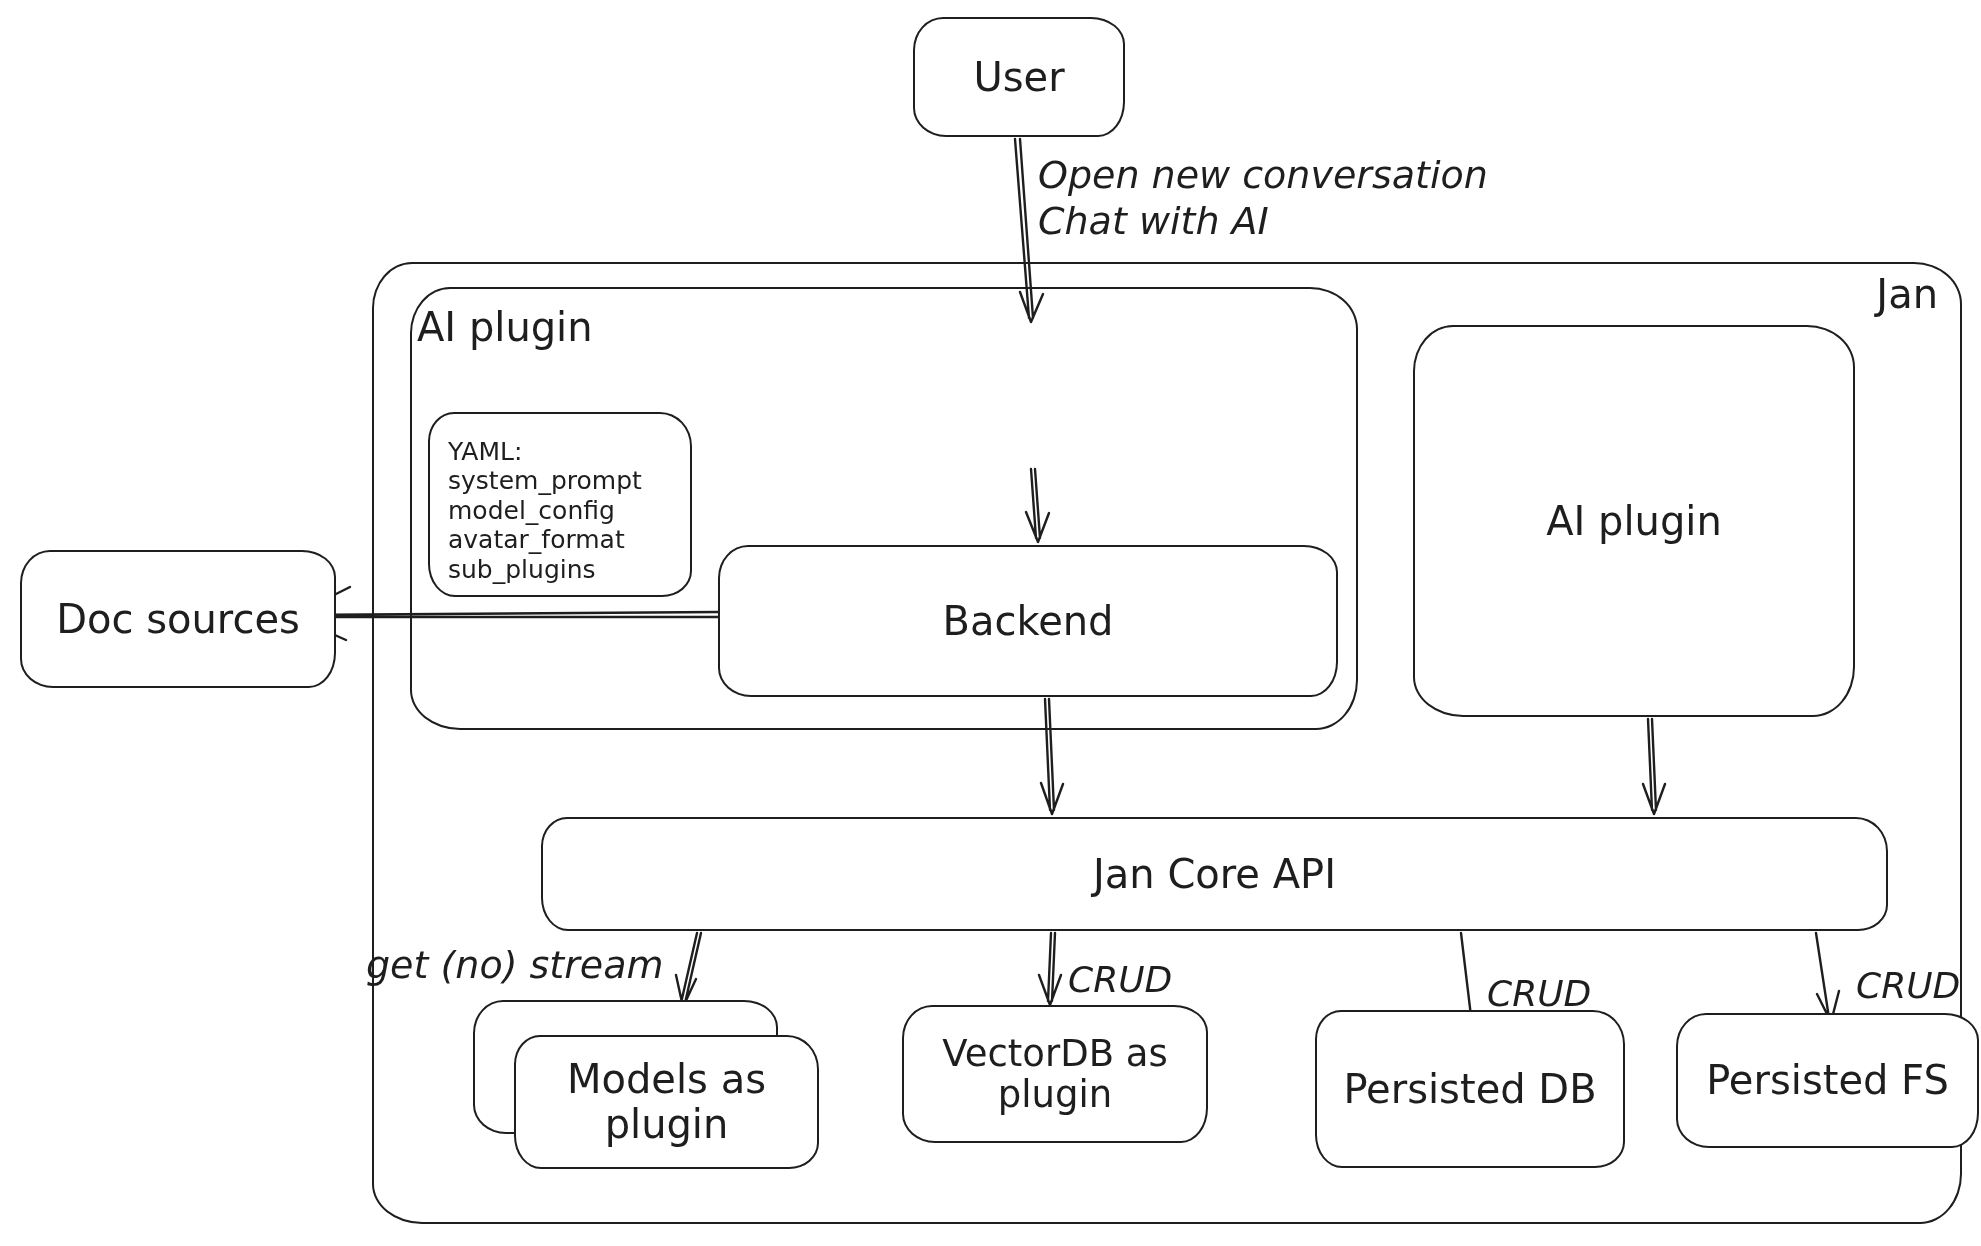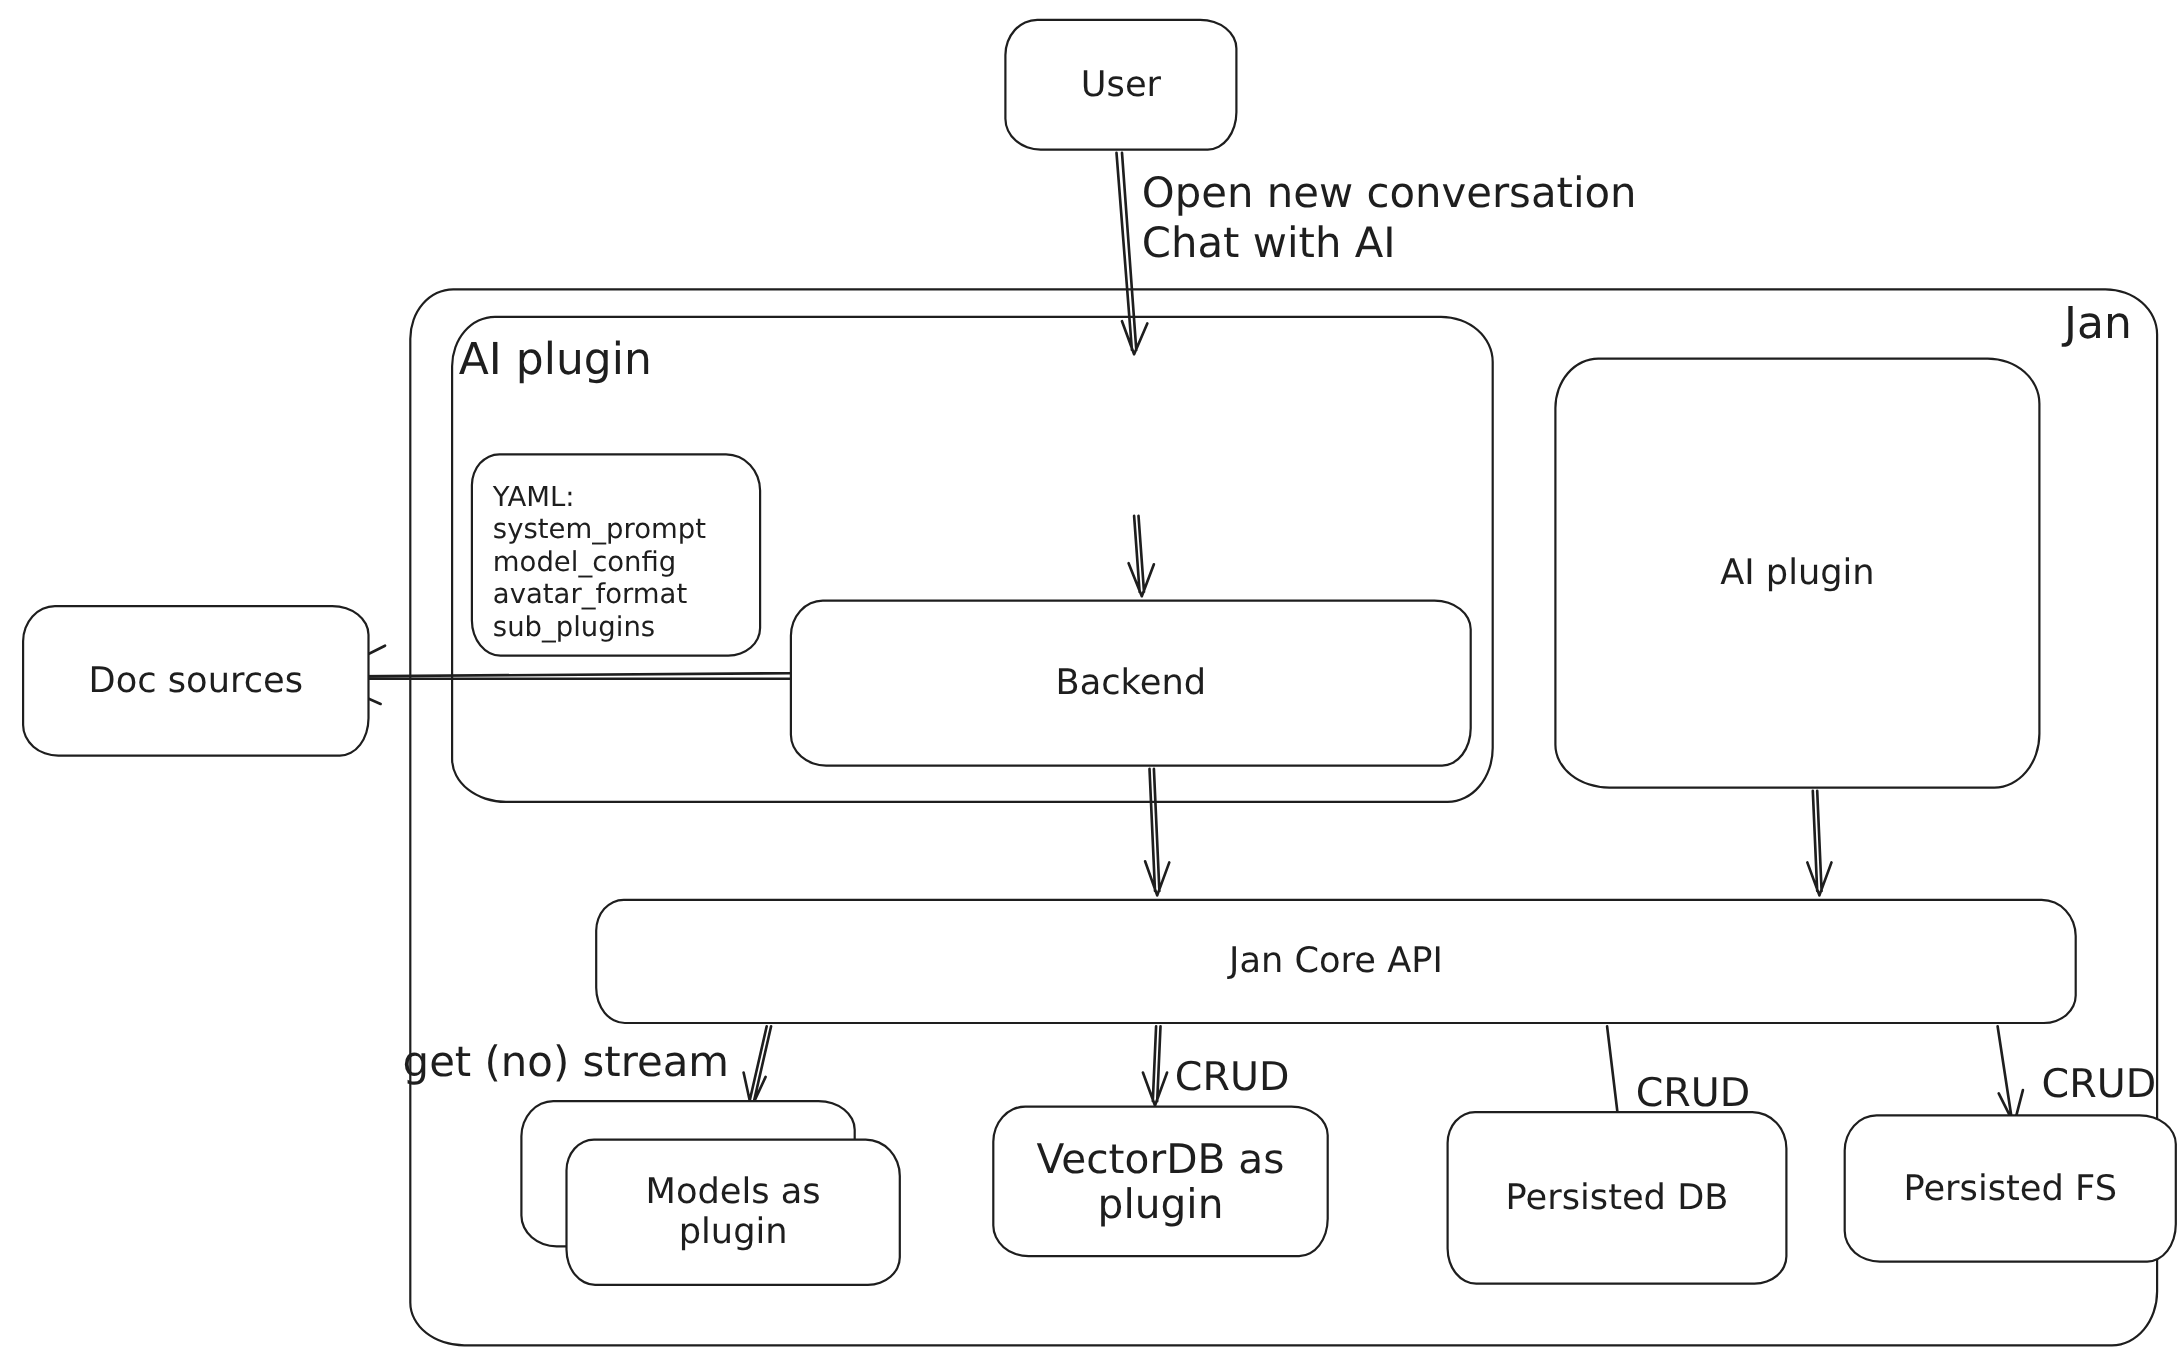--- a/index.html
+++ b/index.html
@@ -21,32 +21,33 @@
     text-align: center;
     box-sizing: border-box;
   }
   .sketch1 { border-radius: 30px 34px 27px 33px / 33px 27px 35px 29px; }
   .sketch2 { border-radius: 26px 32px 30px 27px / 29px 34px 26px 33px; }
   .sketch3 { border-radius: 40px 48px 42px 50px / 46px 42px 50px 40px; }
   .container { background: transparent; }
   .label {
     white-space: pre-line;
     line-height: 1.12;
-    font-size: 32px;
+    font-size: 40px;
   }
   .corner-label {
     position: absolute;
     font-size: 40px;
     line-height: 1.1;
   }
   .edge-label {
     position: absolute;
     font-size: 38px;
     line-height: 1.22;
     white-space: pre-line;
+    font-style: italic;
   }
   .note-line {
     font-size: 25px;
     line-height: 1.18;
     text-align: left;
   }
   #arrows { position: absolute; left: 0; top: 0; }
 </style>
 </head>
 <body>

